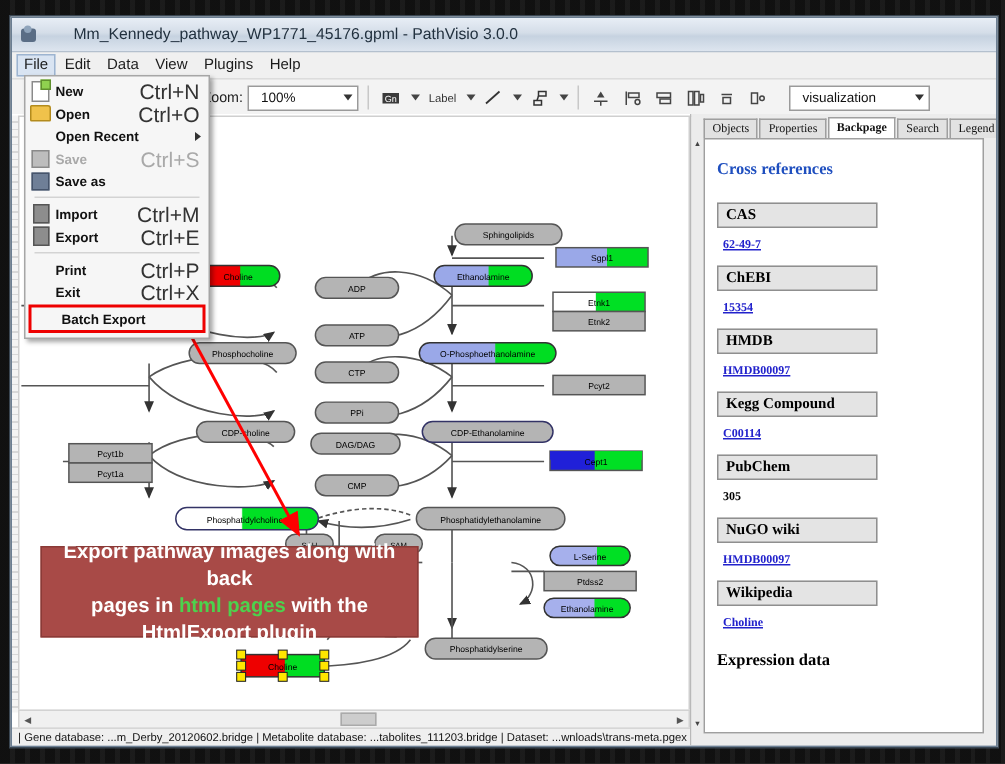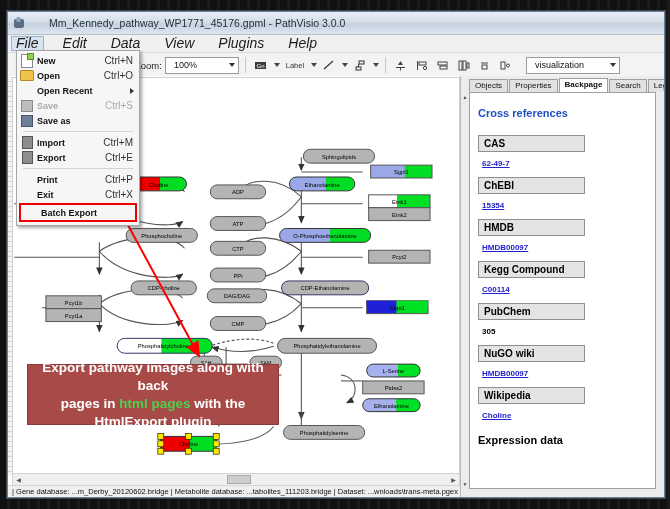--- a/index.html
+++ b/index.html
@@ -26,21 +26,21 @@
   .tb-icon{width:13px;height:13px;margin-right:5px;position:relative;flex:0 0 auto;}
   .tb-icon:before{content:"";position:absolute;left:1px;top:2px;width:10px;height:9px;
         background:#5a6d85;border-radius:2px;}
   .tb-icon:after{content:"";position:absolute;left:3px;top:0px;width:5px;height:5px;
         background:#8fa4bb;border-radius:50%;}
   #titlebar .tb-text{font-size:10.5px;color:#22313f;white-space:nowrap;}
 
   
   #menubar{height:17px;background:#f0f0f0;border-bottom:1px solid #dcdcdc;
            display:flex;align-items:center;padding-left:3px;position:relative;z-index:40;}
-  #menubar .mi{font-size:14px;color:#1b1b1b;padding:1px 5px;margin-right:14px;line-height:13px;font-style:italic;}
+  #menubar .mi{font-size:10px;color:#1b1b1b;padding:1px 5px;margin-right:1px;line-height:13px;}
   #menubar .mi.active{background:#d9e4f2;border:1px solid #9db4d0;padding:0px 4px;}
 
   
   #toolbar{height:24px;background:#f3f3f3;border-bottom:1px solid #cfcfcf;
            display:flex;align-items:center;gap:3px;padding:0 4px;position:relative;}
   .tb-sep{width:1px;height:16px;background:#c8c8c8;margin:0 3px;}
   .tbtn{width:18px;height:18px;display:flex;align-items:center;justify-content:center;
         font-size:10px;color:#333;}
   .zoomlabel{font-size:9.5px;color:#222;margin-left:2px;}
   .combo{height:15px;border:1px solid #9a9a9a;background:#fff;display:flex;align-items:center;
@@ -66,21 +66,21 @@
   #hscroll .arrowl,#hscroll .arrowr{width:11px;height:9px;display:flex;align-items:center;justify-content:center;
            font-size:6px;color:#555;}
   #hscroll .thumb{position:absolute;left:48%;width:22px;height:7px;background:#cdcdcd;border:1px solid #aaa;}
 
   
   #statusbar{position:absolute;left:0;right:0;bottom:0;height:11px;background:#efefef;
              border-top:1px solid #d6d6d6;font-size:7.5px;color:#111;
              display:flex;align-items:center;white-space:nowrap;overflow:hidden;padding-left:2px;justify-content:center;}
 
   
-  #rightpane{flex:1;background:#ececec;position:relative;overflow:hidden;}
+  #rightpane{flex:1;background:#ececec;position:relative;overflow:hidden;font-family:Liberation Serif, serif;}
   #tabstrip{height:14px;display:flex;align-items:flex-end;padding-left:8px;gap:1px;
             background:#ececec;margin-top:2px;}
   .tab{font-size:8px;color:#111;background:#e2e2e2;border:1px solid #9f9f9f;border-bottom:none;
        padding:1px 5px 1px 5px;line-height:10px;}
   .tab.sel{background:#fff;font-weight:bold;padding-bottom:2px;}
   #refpanel{position:absolute;left:8px;top:16px;right:8px;bottom:8px;background:#fff;
             border:1px solid #9f9f9f;overflow:hidden;padding:10px 8px 0 8px;}
   #refpanel h2{margin:4px 0 16px 0;font-size:11px;color:#1f4fbf;font-weight:bold;}
   .refblock{margin-bottom:7px;}
   .refhdr{background:#e4e4e4;border:1px solid #8f8f8f;font-size:10px;font-weight:bold;
@@ -93,21 +93,21 @@
   .mini-sb{position:absolute;left:1px;top:18px;width:6px;bottom:10px;background:#ececec;}
   .mini-sb .b{position:absolute;left:0;width:6px;height:6px;font-size:5px;color:#444;text-align:center;line-height:6px;}
 
   
   #filemenu{position:absolute;left:8px;top:38px;width:122px;background:#f6f6f6;
             border:1px solid #a6a6a6;box-shadow:2px 2px 3px rgba(0,0,0,.35);z-index:60;
             padding:2px 0;}
   .fm-item{display:flex;align-items:center;height:15px;font-size:9px;color:#111;position:relative;}
   .fm-item .ico{width:20px;height:15px;display:flex;align-items:center;justify-content:center;}
   .fm-item .lbl{flex:1;font-weight:bold;}
-  .fm-item .acc{font-size:10px;color:#333;padding-right:6px;}
+  .fm-item .acc{font-size:14px;color:#333;padding-right:6px;}
   .fm-item.disabled .lbl,.fm-item.disabled .acc{color:#a9a9a9;}
   .fm-sep{height:1px;background:#d3d3d3;margin:3px 6px;}
   .fm-item .sub{position:absolute;right:5px;border-left:4px solid #333;
         border-top:3px solid transparent;border-bottom:3px solid transparent;}
   .fm-highlight{border:2px solid #ee0000;margin:1px 2px;}
   
   .ic-new{width:10px;height:12px;background:#fff;border:1px solid #8a8a8a;position:relative;}
   .ic-new:after{content:"";position:absolute;right:-2px;top:-2px;width:5px;height:5px;background:#8fd14f;border:1px solid #5e8f2d;}
   .ic-open{width:12px;height:9px;background:#f0c24b;border:1px solid #b38b1d;border-radius:1px 2px 1px 1px;}
   .ic-save{width:10px;height:10px;background:#bdbdbd;border:1px solid #8a8a8a;}

